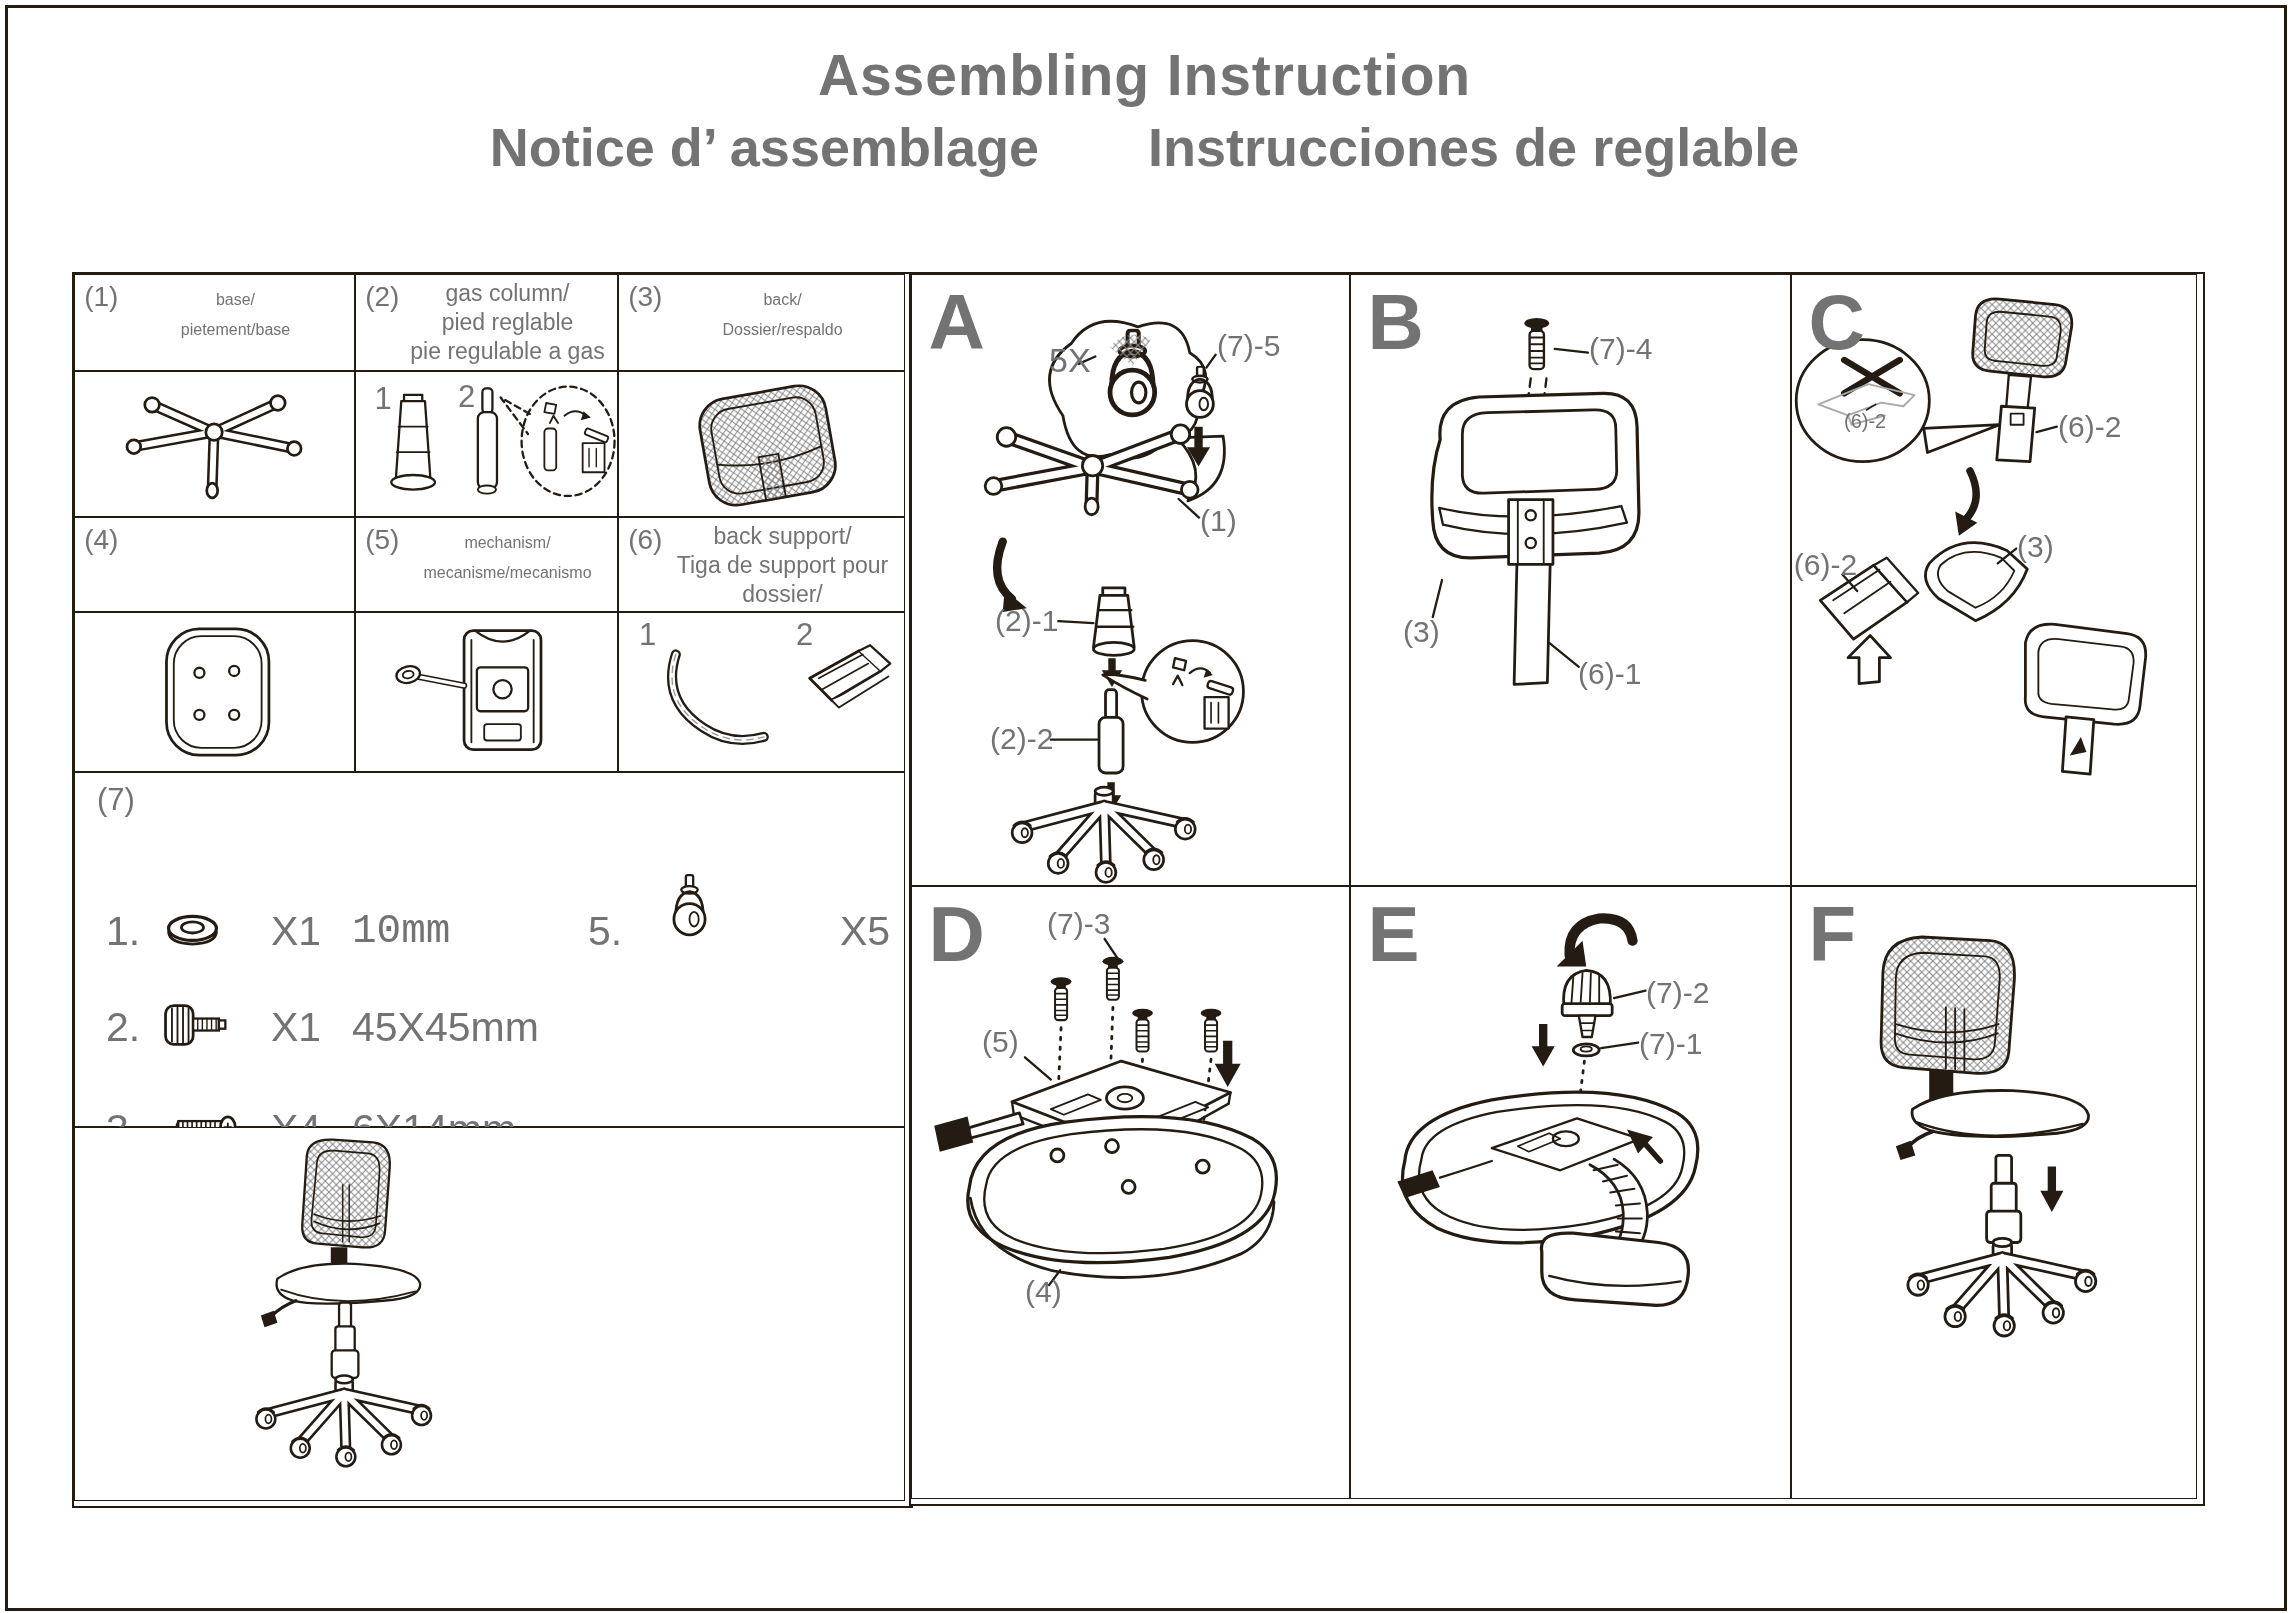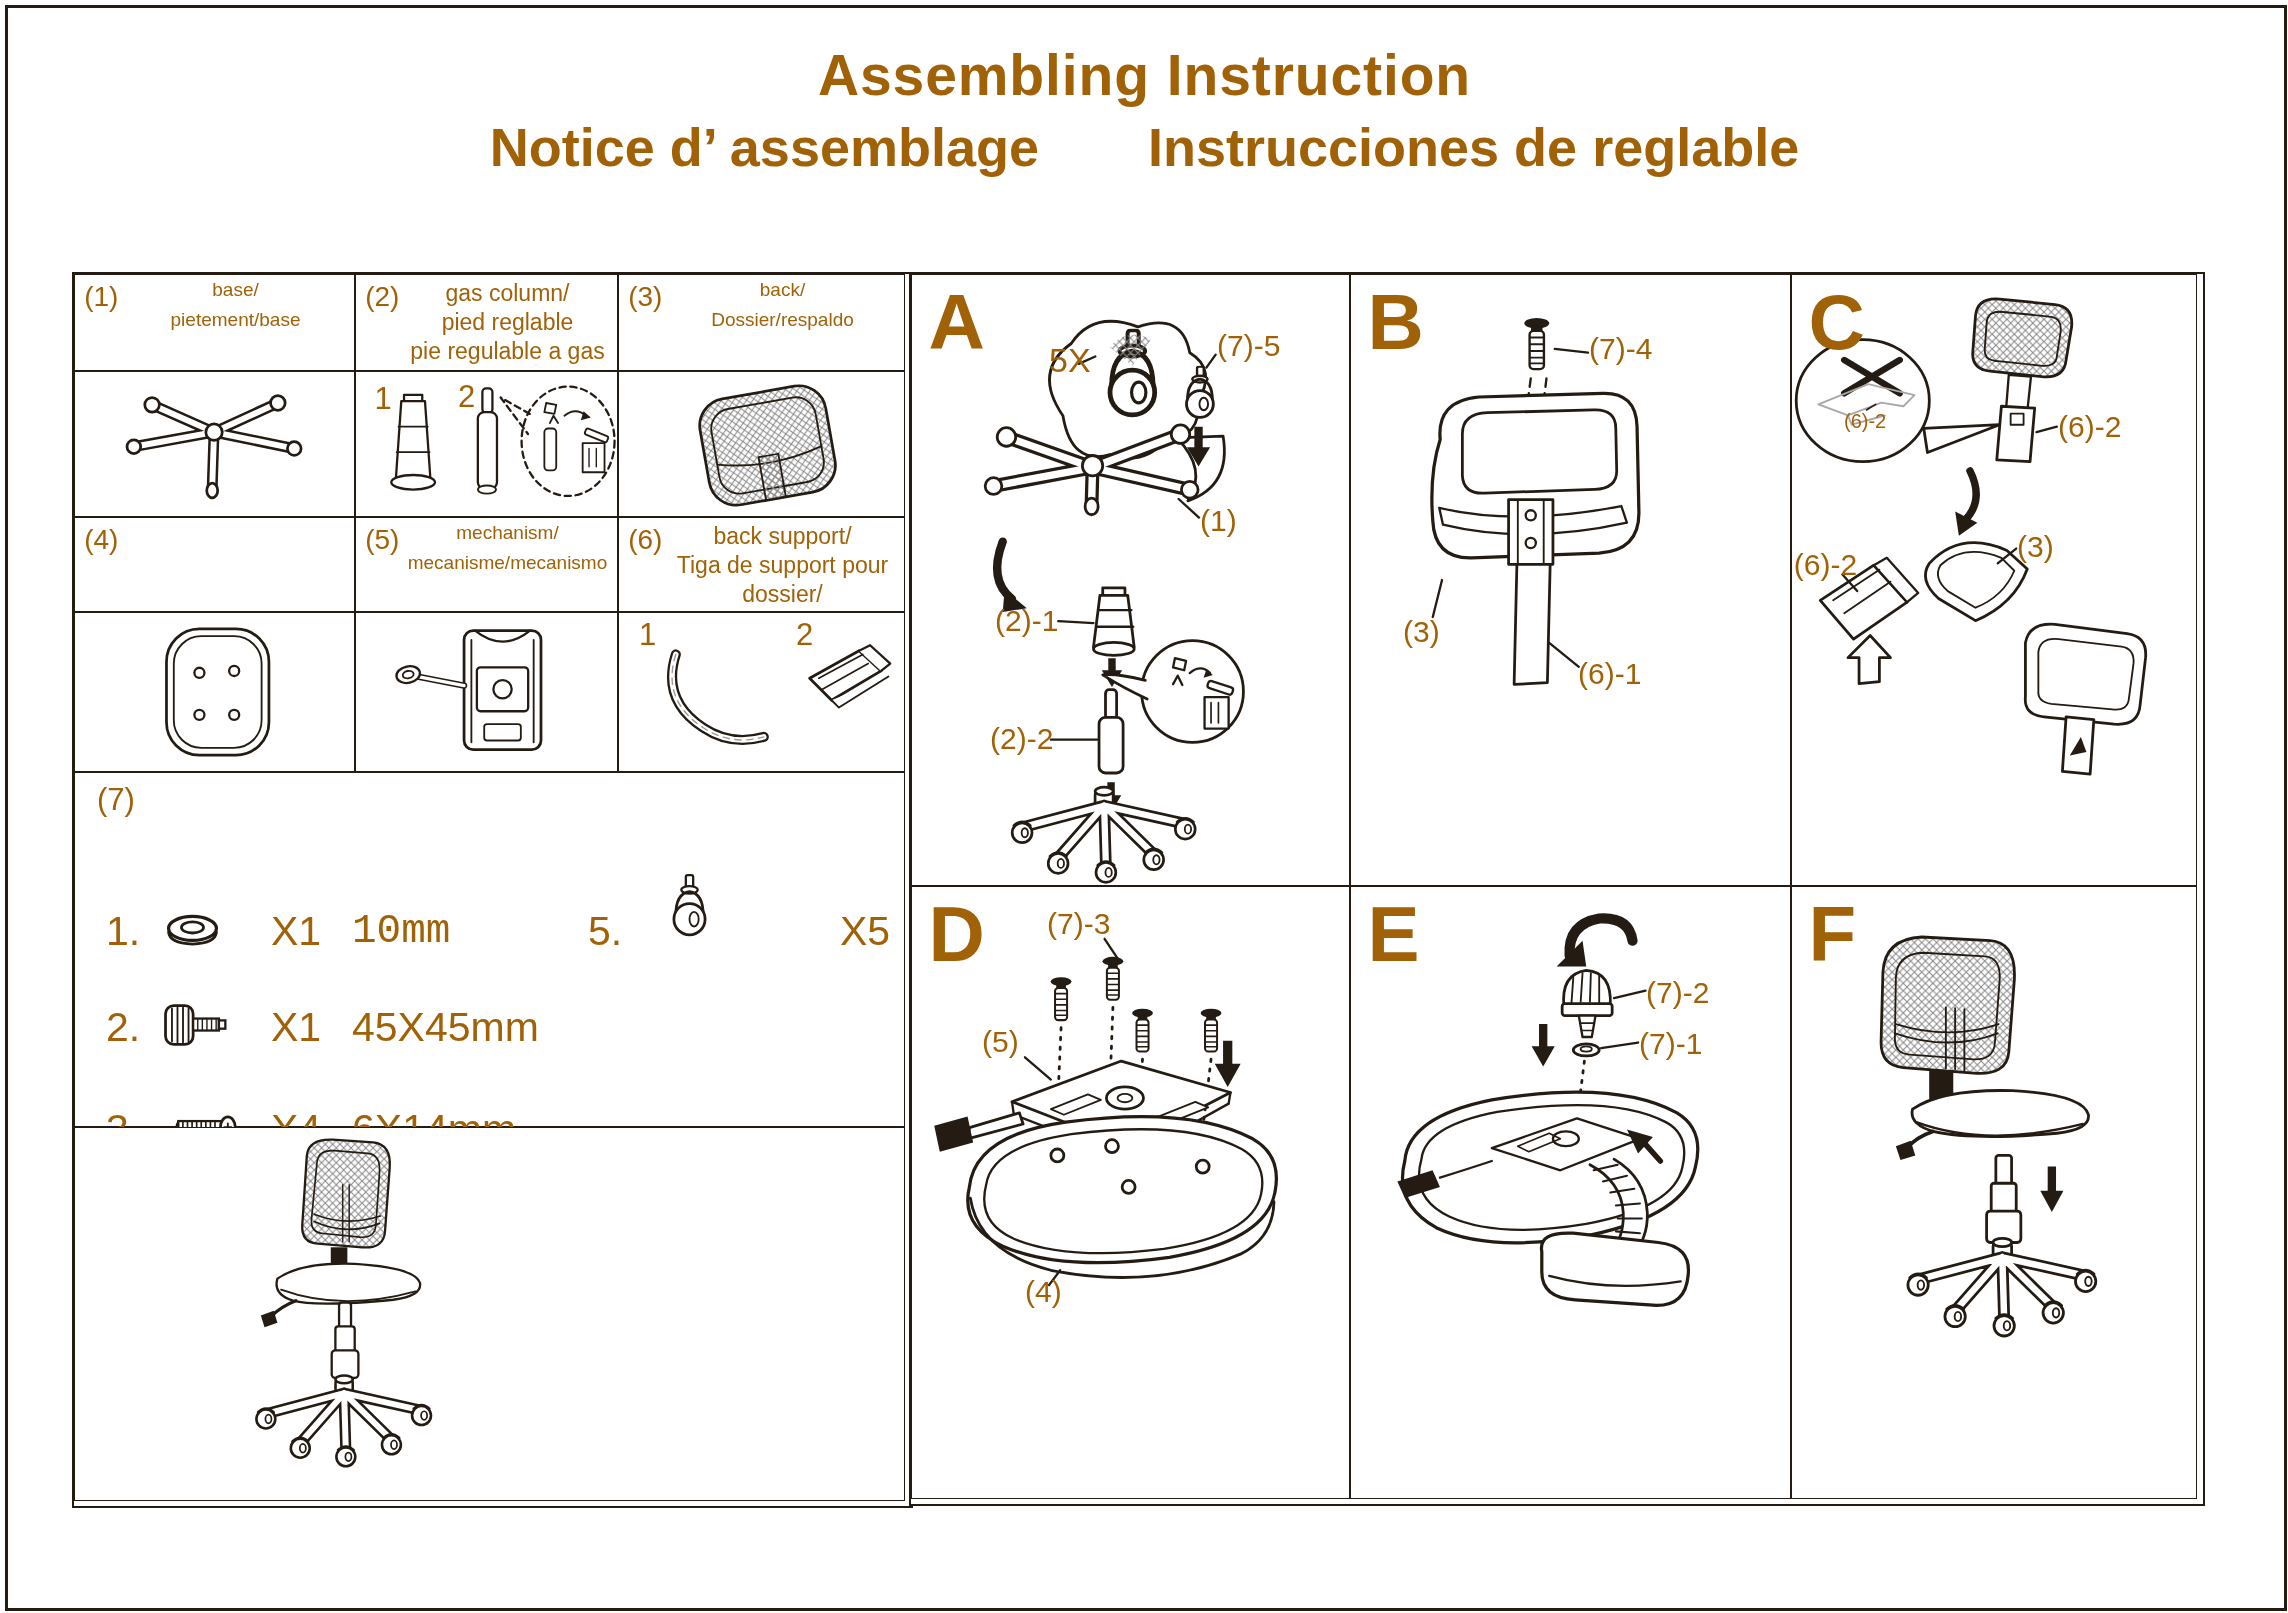--- a/index.html
+++ b/index.html
@@ -1,36 +1,36 @@
 <!DOCTYPE html>
 <html style="font-size:14.8px"><head>
 <meta charset="utf-8">
 <style>
   html,body { margin:0; padding:0; background:#e8e8e8; }
   .page {
     position:relative; width:2289px; height:1613px; background:#ffffff;
-    font-family:"Liberation Sans", sans-serif; color:#a16207; overflow:hidden;
+    font-family:"Liberation Sans", sans-serif; color:#737373; overflow:hidden;
   }
   .frame { position:absolute; left:4.6px; top:4.6px; width:2276px; height:1600px;
     border:3.7px solid #241b12; pointer-events:none; }
   .title1 { position:absolute; left:0; top:42px; width:2289px; text-align:center;
     font-size:57px; font-weight:bold; letter-spacing:0.9px; }
   .title2 { position:absolute; left:0; top:116px; width:2289px; display:flex;
     justify-content:center; gap:109px; font-size:54px; font-weight:bold; }
   .parts-table {
     position:absolute; left:72px; top:272px; width:837px; height:1232px;
     display:grid; grid-template-columns:281px 263px 287px;
     grid-template-rows:97px 146px 95px 160px 355px 374px;
     border:2.8px solid #241b12; background:#fff;
   }
   .tcell { border:1.8px solid #241b12; position:relative; background:#fff; box-sizing:border-box; }
   .span3 { grid-column:1 / -1; }
   .pnum { position:absolute; left:9.2px; top:5.5px; font-size:28px; }
-  .plines { position:absolute; left:0; right:0; top:0; text-align:center;
-    font-size:19px; line-height:30px; }
+  .plines { position:absolute; left:0; right:0; top:10px; text-align:center;
+    font-size:16px; line-height:30px; }
   .plines.indent { padding-left:42px; }
   .plines.tight { font-size:23px; line-height:29px; top:3.7px; }
   .imgnum { position:absolute; font-size:31px; }
   .steps-grid {
     position:absolute; left:909px; top:272px; width:1292px; height:1230px;
     display:grid; grid-template-columns:439px 441px 406px; grid-template-rows:612px 613px;
     border:2.8px solid #241b12; background:#fff;
   }
   .panel { border:1.8px solid #241b12; position:relative; background:#fff; box-sizing:border-box; }
   .panel-letter { position:absolute; left:16.6px; top:1.8px; font-size:78px; font-weight:bold; z-index:3; }

